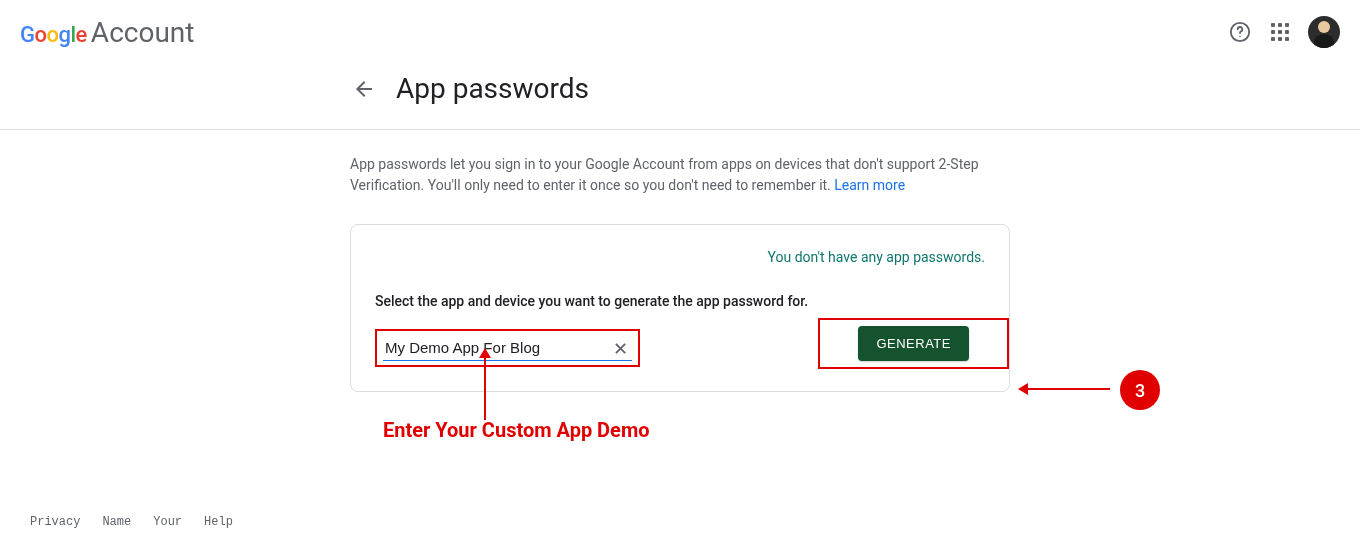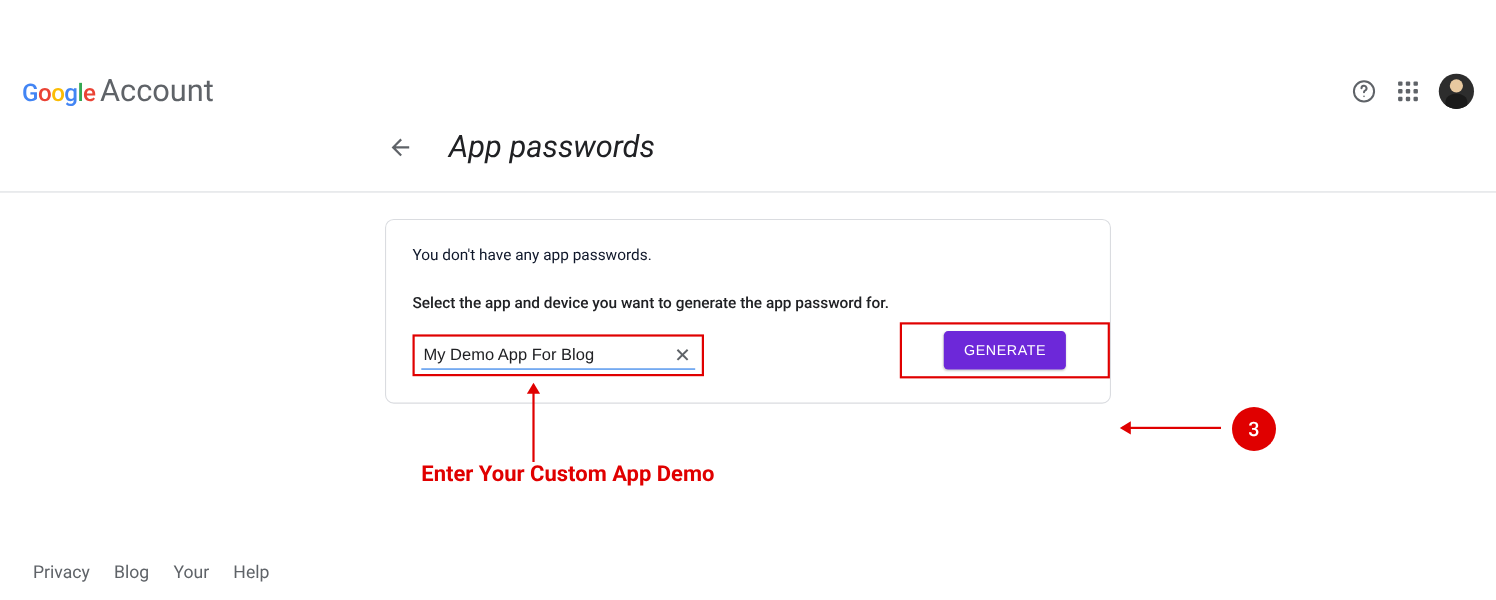--- a/index.html
+++ b/index.html
@@ -6,25 +6,24 @@
     body {
       font-family: 'Google Sans', Roboto, Arial, sans-serif;
       color: #202124;
       background: #fff;
       width: 1360px;
       height: 545px;
       position: relative;
     }
     .header {
       display: flex;
-      align-items: flex-end;
+      align-items: center;
       justify-content: space-between;
       padding: 10px 20px;
       height: 64px;
-      margin-top: 45px;
     }
     .logo-area { display: flex; align-items: baseline; }
     .google-logo {
       font-size: 22px;
       font-weight: 500;
       letter-spacing: -0.5px;
     }
     .g1 { color: #4285F4; }
     .g2 { color: #EA4335; }
     .g3 { color: #FBBC05; }
@@ -77,22 +76,21 @@
       bottom: -2px; left: 50%; transform: translateX(-50%);
       width: 20px; height: 16px;
       background: #1a1a1a;
       border-radius: 50% 50% 0 0;
     }
 
     .title-row {
       display: flex;
       align-items: center;
       padding: 8px 0 24px 352px;
-      gap: 32px;
-      font-style: italic;
+      gap: 20px;
     }
     .back-arrow {
       width: 24px; height: 24px;
       display: flex; align-items: center; justify-content: center;
       cursor: pointer;
       color: #5f6368;
     }
     .page-title { font-size: 28px; font-weight: 400; color: #202124; }
 
     .divider { border-bottom: 1px solid #dadce0; }
@@ -109,21 +107,21 @@
       margin-bottom: 28px;
     }
     .learn-link { color: #1a73e8; text-decoration: none; cursor: pointer; }
 
     .card {
       border: 1px solid #dadce0;
       border-radius: 8px;
       padding: 24px;
       position: relative;
     }
-    .no-pw { font-size: 14px; color: #0f172a; margin-bottom: 28px; }
+    .no-pw { font-size: 14px; color: #0f766e; margin-bottom: 28px; text-align: right; }
     .select-label {
       font-size: 14px; font-weight: 500; color: #202124; margin-bottom: 20px;
     }
     .input-wrap {
       position: relative;
       width: 265px;
       border: 2px solid #e00000;
       padding: 4px 6px;
     }
     .app-input {
@@ -146,21 +144,21 @@
       font-size: 18px;
     }
     .btn-wrap {
       position: absolute;
       right: 0;
       bottom: 22px;
       border: 2px solid #e00000;
       padding: 6px 38px;
     }
     .generate-btn {
-      background: #6d28d9;
+      background: #14532d;
       color: #fff;
       border: none;
       font-size: 13px;
       padding: 10px 18px;
       border-radius: 4px;
       cursor: pointer;
       letter-spacing: 0.5px;
       box-shadow: 0 1px 2px rgba(0,0,0,0.2);
     }
 
@@ -221,24 +219,25 @@
     }
 
     .footer {
       position: absolute;
       bottom: 16px;
       left: 30px;
       display: flex;
       gap: 22px;
     }
     .footer a {
-      font-size: 16px;
+      font-size: 12px;
       color: #5f6368;
       text-decoration: none;
       cursor: pointer;
+      font-family: Liberation Mono, monospace;
     }
   </style>
 </head>
 <body>
 
 <div class="header">
   <div class="logo-area">
     <span class="google-logo">
       <span class="g1">G</span><span class="g2">o</span><span class="g3">o</span><span class="g4">g</span><span class="g5">l</span><span class="g6">e</span>
     </span>
@@ -274,20 +273,23 @@
     <svg width="24" height="24" viewBox="0 0 24 24" fill="#5f6368">
       <path d="M20 11H7.83l5.59-5.59L12 4l-8 8 8 8 1.41-1.41L7.83 13H20z"></path>
     </svg>
   </div>
   <h1 class="page-title">App passwords</h1>
 </div>
 
 <div class="divider"></div>
 
 <div class="content">
+  <p class="desc">
+    <span>App passwords let you sign in to your Google Account from apps on devices that don't support 2-Step Verification. You'll only need to enter it once so you don't need to remember it. </span><a class="learn-link">Learn more</a>
+  </p>
 
   <div class="card">
     <p class="no-pw">You don't have any app passwords.</p>
     <p class="select-label">Select the app and device you want to generate the app password for.</p>
 
     <div class="input-wrap">
       <input class="app-input" type="text" value="My Demo App For Blog" style="">
       <span class="clear-x">✕</span>
     </div>
 
@@ -297,16 +299,16 @@
   </div>
 </div>
 
 <div class="anno-arrow-down"></div>
 <div class="anno-text">Enter Your Custom App Demo</div>
 <div class="anno-arrow-left"></div>
 <div class="anno-circle">3</div>
 
 <div class="footer">
   <a>Privacy</a>
-  <a>Blog</a>
+  <a>Name</a>
   <a>Your</a>
   <a>Help</a>
 </div>
 
 </body></html>

